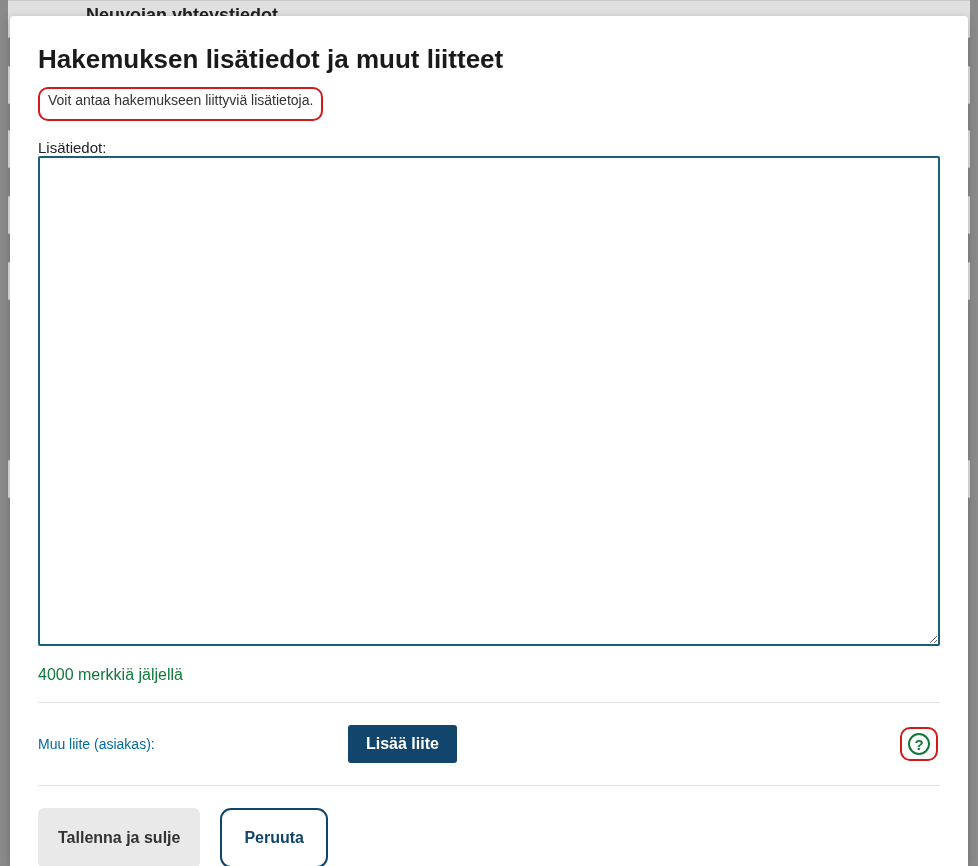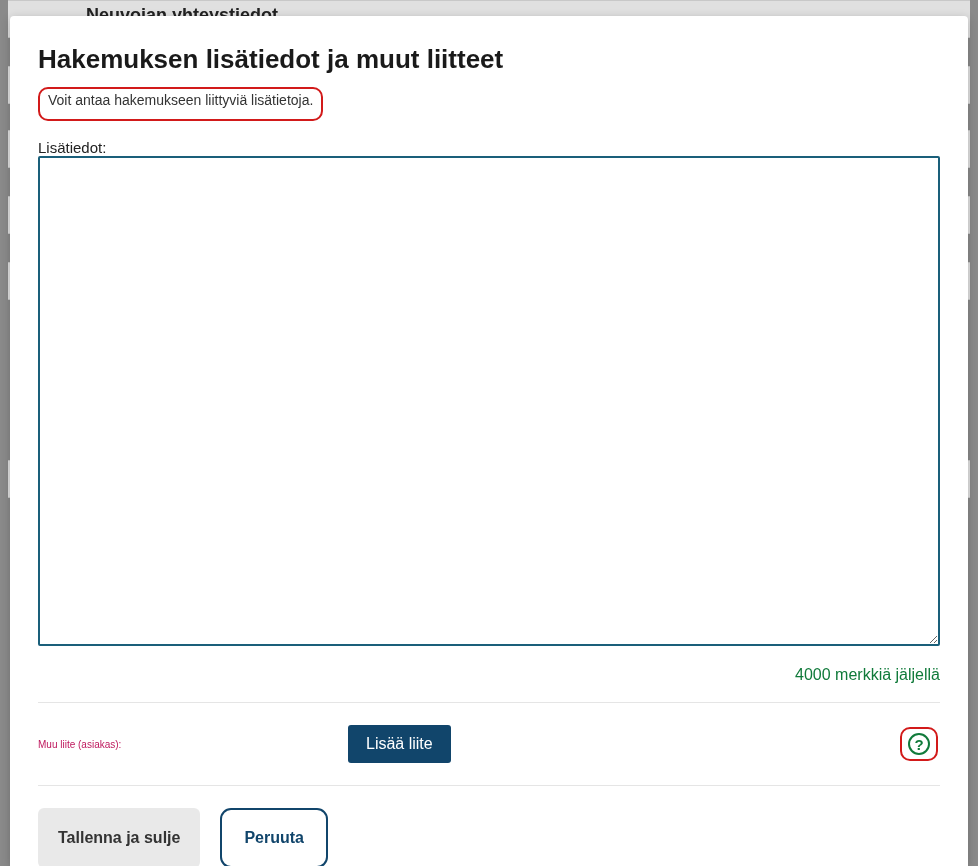--- a/index.html
+++ b/index.html
@@ -69,49 +69,48 @@
       border: 2px solid #1a5f7a;
       border-radius: 2px;
       font-size: 15px;
       font-family: Arial, Helvetica, sans-serif;
       padding: 6px 8px;
       resize: both;
       outline: none;
       color: #333;
     }
     .char-counter {
-      text-align: right;
       color: #107a3a;
       font-size: 16px;
       margin-top: 16px;
       margin-bottom: 18px;
     }
     .divider {
       height: 1px;
       background: #e5e5e5;
       margin: 0 0 0 0;
     }
     .attachment-row {
       display: flex;
       align-items: center;
       padding: 22px 0 22px 0;
       position: relative;
     }
     .attachment-label {
-      font-size: 10px;
-      color: #be185d;
+      font-size: 14px;
+      color: #0369a1;
       width: 310px;
     }
     .btn-primary {
       background: #11456b;
       color: #fff;
       border: none;
       padding: 10px 18px;
       font-size: 16px;
-      font-weight: normal;
+      font-weight: bold;
       border-radius: 3px;
       cursor: pointer;
     }
     .help-wrap {
       position: absolute;
       right: 2px;
       top: 50%;
       transform: translateY(-50%);
       border: 2.5px solid #d21a1a;
       border-radius: 10px;

